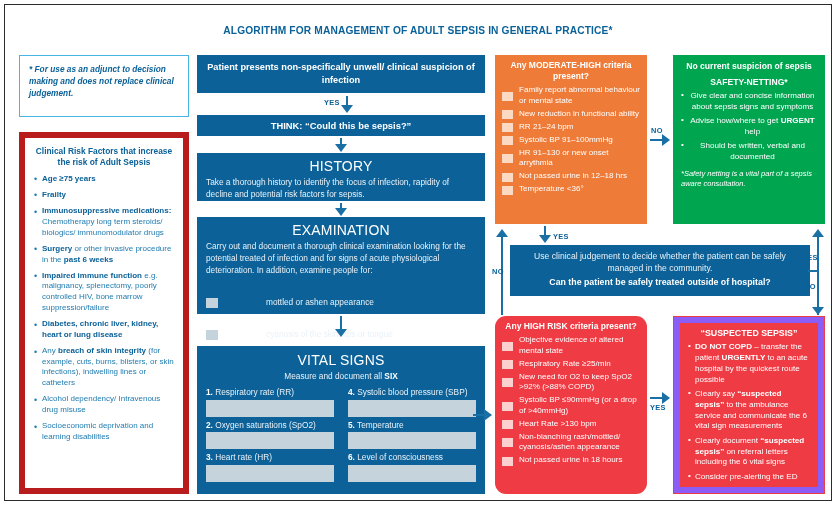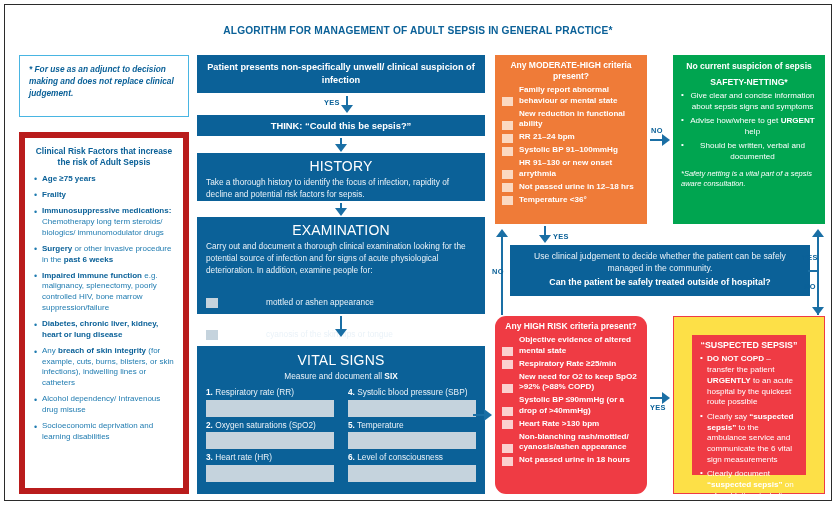--- a/index.html
+++ b/index.html
@@ -90,25 +90,25 @@
   .v-lab{ font-size:8.3px; color:#eaf2f8; margin-bottom:2.5px; white-space:nowrap;}
   .v-lab b{ color:#fff; font-weight:bold;}
   .v-field{ height:17px; background:#c5d3dd; width:100%; }
 
   
   .mod{ left:490px; top:50px; width:152px; height:169px; padding:5px 7px 0 7px;}
   .grn{ left:668px; top:50px; width:152px; height:169px; padding:6px 8px 0 8px;}
   .judge{ left:505px; top:240px; width:300px; height:51px; padding:5px 9px 0 9px;}
   .high{ left:490px; top:311px; width:152px; height:178px; padding:5px 7px 0 7px;}
   .susp{ left:668px; top:311px; width:152px; height:178px;
-         border:1.5px solid #ef3b44; background:#fde047; padding:18px;}
+         border:1.5px solid #ef3b44; background:#8b5cf6; padding:6px;}
   .susp-in{ background:#ef3b44; width:100%; height:100%; padding:5px 8px 0 8px; color:#fff;}
 
   .crit-title{ font-weight:bold; font-size:8.5px; text-align:center; line-height:1.3; margin-bottom:3px;}
-  .crit-row{ display:flex; align-items:flex-end; margin-bottom:2.5px;font-weight:bold;}
+  .crit-row{ display:flex; align-items:center; margin-bottom:2.5px;}
   .crit-chk{ width:11px; height:9px; flex:0 0 auto; margin-right:6px; margin-top:1.5px;}
   .mod .crit-chk{ background:#fbd9c2;}
   .high .crit-chk{ background:#fbd0cf;}
   .crit-txt{ font-size:8.1px; line-height:1.3; color:#fff;}
 
   .grn-h1{ font-weight:bold; font-size:8.6px; text-align:center; line-height:1.3;}
   .grn-h2{ font-weight:bold; font-size:8.6px; text-align:center; margin:5px 0 4px;}
   .grn ul, .susp-in ul{ list-style:none;}
   .grn li{ position:relative; padding-left:7px; margin-bottom:3.5px; font-size:8.1px; line-height:1.33;text-align:center;}
   .grn li:before{ content:"•"; position:absolute; left:0; top:-1px;}
@@ -176,21 +176,21 @@
   <div class="c-history">
     <div class="sec-title">HISTORY</div>
     <div class="sec-body">Take a thorough history to identify the focus of infection, rapidity of decline and potential risk factors for sepsis.</div>
   </div>
 
   <div class="vline" style="left:335px; top:198px; height:7px;"></div>
   <div class="tri-down" style="left:330px; top:203px;"></div>
 
   <div class="c-exam">
     <div class="sec-title">EXAMINATION</div>
-    <div class="sec-body">Carry out and document a thorough clinical examination looking for the potential source of infection and for signs of acute physiological deterioration. In addition, examine people for:</div>
+    <div class="sec-body">Carry out and document a thorough clinical examination looking for the potential treated of infection and for signs of acute physiological deterioration. In addition, examine people for:</div>
     <div class="chk-row">
       <span class="chk"></span>
       <span class="chk-txt">mottled or ashen appearance</span>
     </div>
     <div class="chk-row">
       <span class="chk"></span>
       <span class="chk-txt">cyanosis of the skin, lips or tongue</span>
     </div>
     <div class="chk-row">
       <span class="chk"></span>

